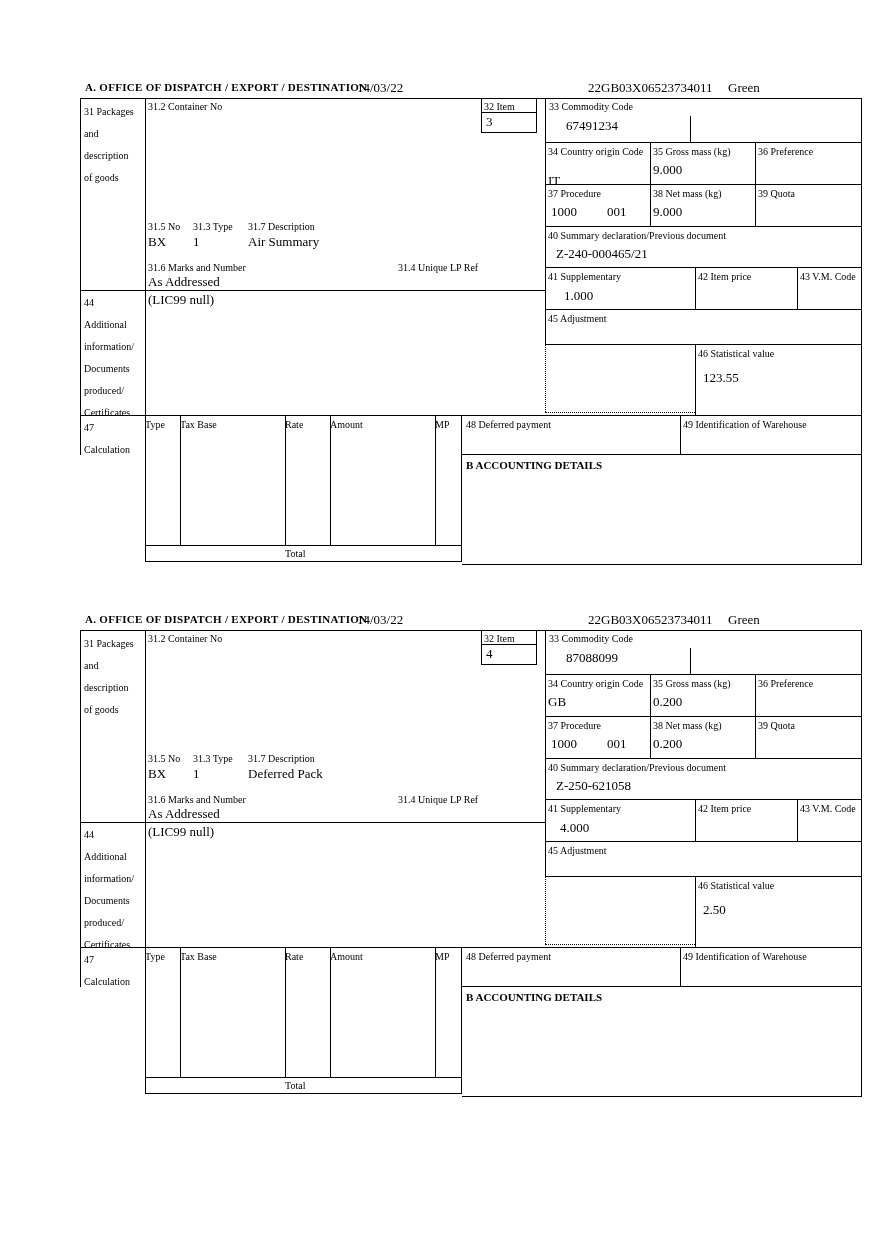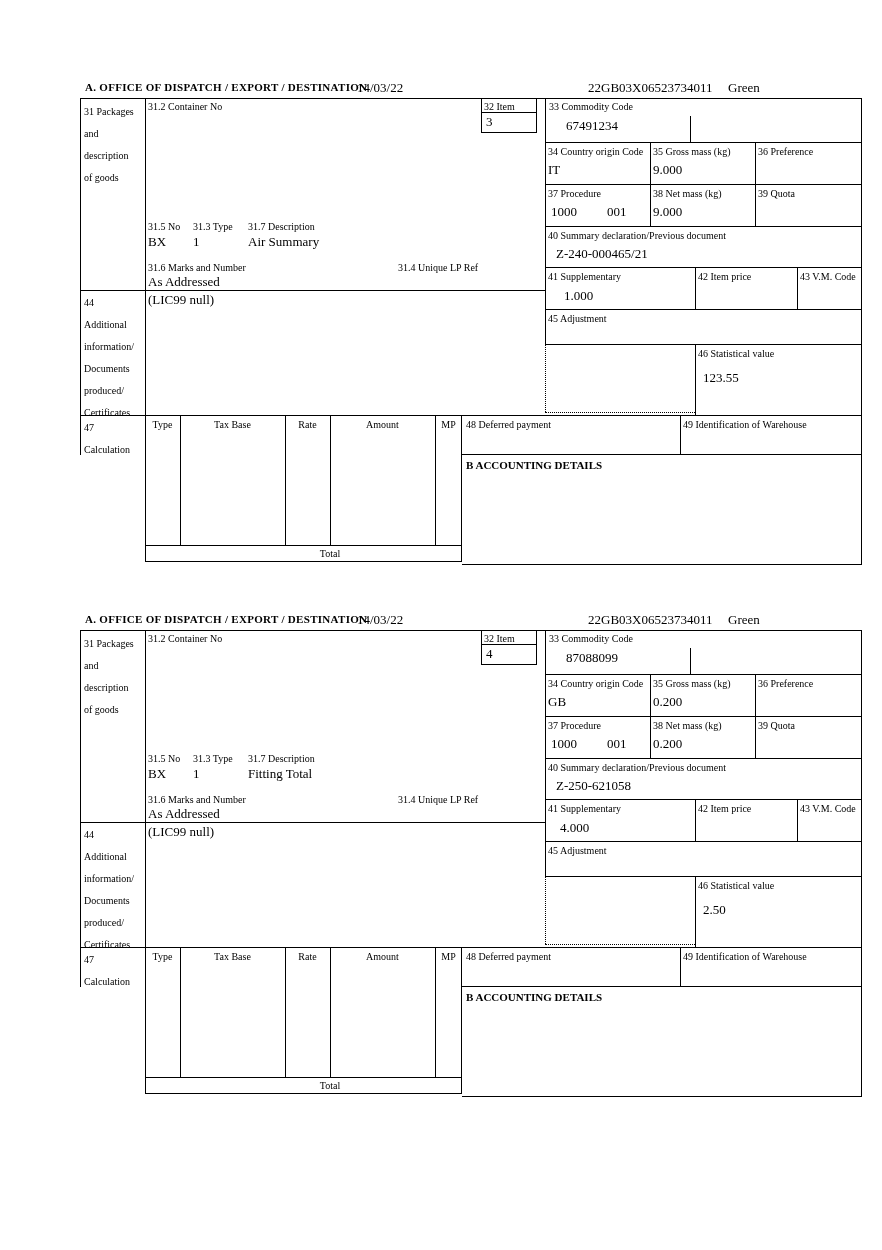--- a/index.html
+++ b/index.html
@@ -8,21 +8,21 @@
     width:882px; height:1250px; position:relative;
     font-family:"Liberation Serif", serif; color:#000;
   }
   .block { position:absolute; left:80px; width:782px; height:485px; }
   .block > * { position:absolute; }
   .hdr  { font-size:11px; font-weight:bold; letter-spacing:0.3px; white-space:nowrap; }
   .acct { font-size:11px; font-weight:bold; white-space:nowrap; }
   .lbl  { font-size:10px; line-height:12px; white-space:nowrap; }
   .ml   { white-space:pre-line; line-height:22px; }
   .val  { font-size:13px; line-height:15px; white-space:nowrap; }
-  .ctr  { text-align:center; }
+  .ctr  { text-align:left; }
   .bl { border-left:1px solid #000; }
   .bt { border-top:1px solid #000; }
   .br { border-right:1px solid #000; }
   .bb { border-bottom:1px solid #000; }
   .vline { width:1px; background:#000; }
   .hline { height:1px; background:#000; }
   .dotv { width:0; height:67px; border-left:1px dotted #000; box-sizing:content-box; }
   .doth { width:150px; height:0; border-top:1px dotted #000; box-sizing:content-box; }
 </style>
 </head>
@@ -105,21 +105,21 @@
     <div class="lbl ctr" style="left:205px;top:339px;width:45px">Rate</div>
     <div class="lbl ctr" style="left:250px;top:339px;width:105px">Amount</div>
     <div class="lbl ctr" style="left:355px;top:339px;width:27px">MP</div>
     <div class="lbl ctr" style="left:205px;top:468px;width:90px">Total</div>
     <div class="lbl" style="left:386px;top:339px">48 Deferred payment</div>
     <div class="lbl" style="left:603px;top:339px">49 Identification of Warehouse</div>
     <div class="acct" style="left:386px;top:379px">B ACCOUNTING DETAILS</div>
 
     <div class="val" style="left:406px;top:34px">3</div>
     <div class="val" style="left:486px;top:38px">67491234</div>
-    <div class="val" style="left:468px;top:82px">IT</div>
+    <div class="val" style="left:468px;top:93px">IT</div>
     <div class="val" style="left:573px;top:82px">9.000</div>
     <div class="val" style="left:471px;top:124px">1000</div>
     <div class="val" style="left:527px;top:124px">001</div>
     <div class="val" style="left:573px;top:124px">9.000</div>
     <div class="val" style="left:476px;top:166px">Z-240-000465/21</div>
     <div class="val" style="left:68px;top:154px">BX</div>
     <div class="val" style="left:113px;top:154px">1</div>
     <div class="val" style="left:168px;top:154px">Air Summary</div>
     <div class="val" style="left:68px;top:194px">As Addressed</div>
     <div class="val" style="left:484px;top:208px">1.000</div>
@@ -212,18 +212,18 @@
     <div class="val" style="left:406px;top:34px">4</div>
     <div class="val" style="left:486px;top:38px">87088099</div>
     <div class="val" style="left:468px;top:82px">GB</div>
     <div class="val" style="left:573px;top:82px">0.200</div>
     <div class="val" style="left:471px;top:124px">1000</div>
     <div class="val" style="left:527px;top:124px">001</div>
     <div class="val" style="left:573px;top:124px">0.200</div>
     <div class="val" style="left:476px;top:166px">Z-250-621058</div>
     <div class="val" style="left:68px;top:154px">BX</div>
     <div class="val" style="left:113px;top:154px">1</div>
-    <div class="val" style="left:168px;top:154px">Fitting Total</div>
+    <div class="val" style="left:168px;top:154px">Deferred Pack</div>
     <div class="val" style="left:68px;top:194px">As Addressed</div>
     <div class="val" style="left:480px;top:208px">4.000</div>
     <div class="val" style="left:68px;top:212px">(LIC99 null)</div>
     <div class="val" style="left:623px;top:290px">2.50</div>
   </div>
 
 </body></html>

